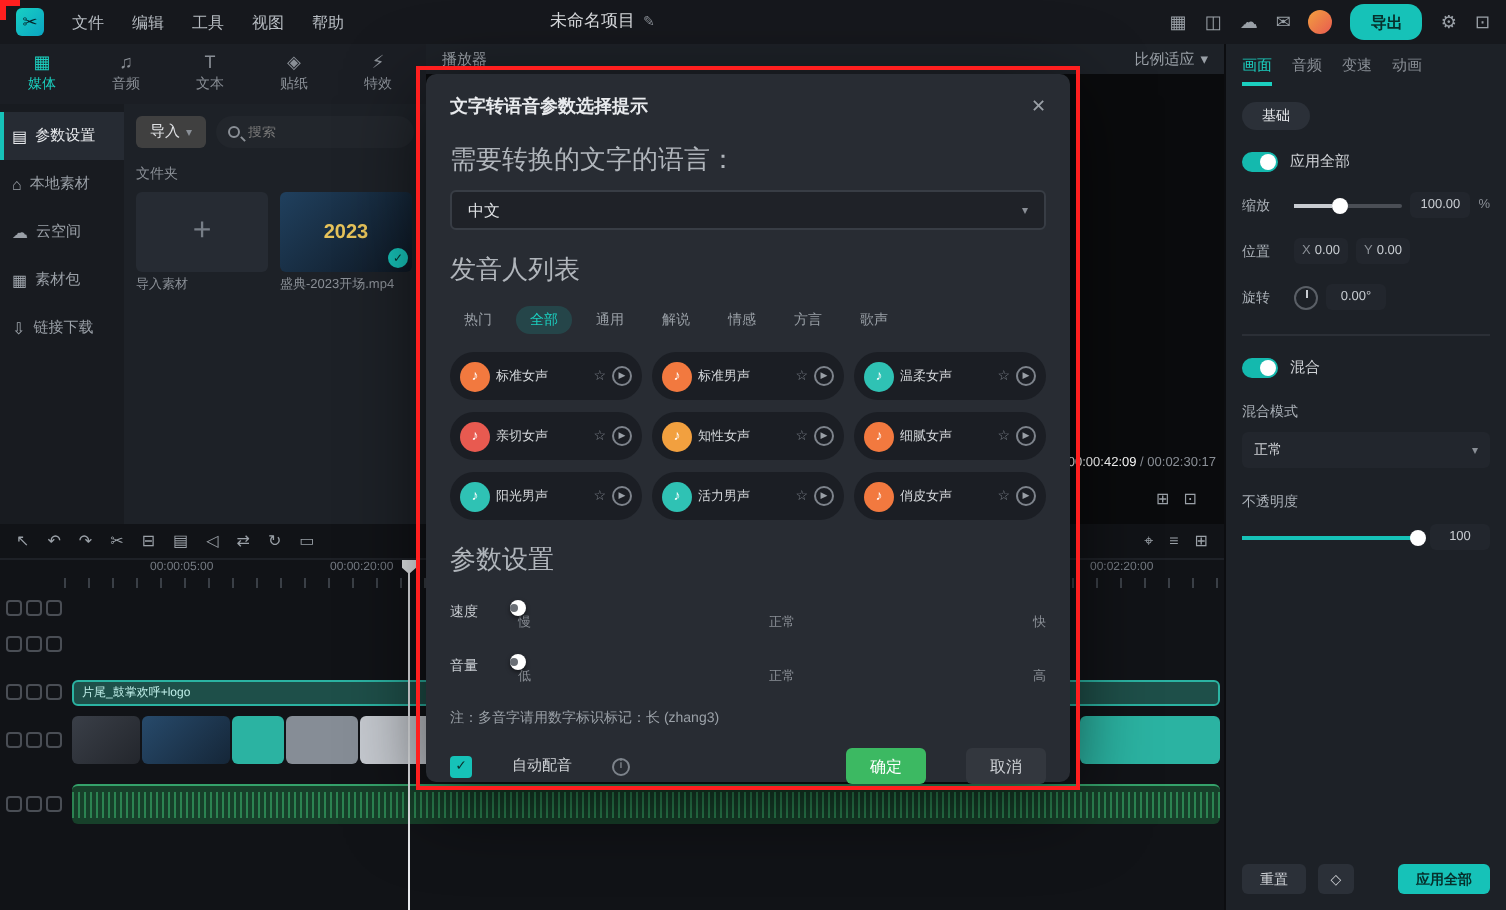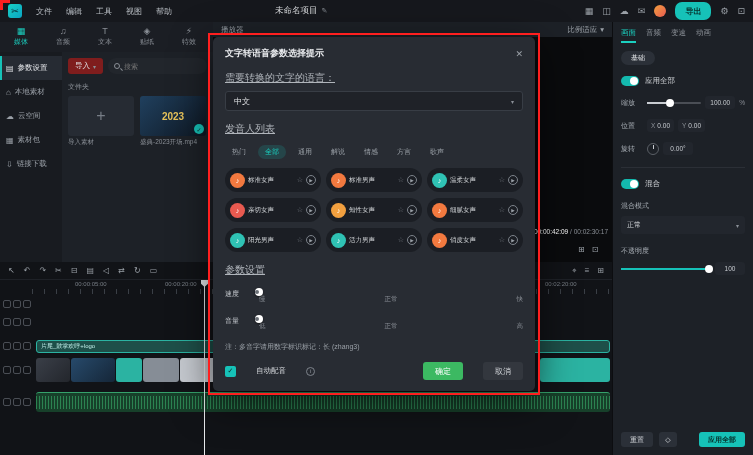--- a/index.html
+++ b/index.html
@@ -27,21 +27,21 @@
 
   
   .rail { position:absolute; left:0; top:52px; width:62px; height:210px; background:#181b20; padding-top:4px; }
   .rail-item { height:24px; display:flex; align-items:center; gap:4px; padding:0 6px; font-size:7.5px; color:#9aa0a7; }
   .rail-item .ric { font-size:8px; }
   .rail-item.active { background:#262b33; color:#e8eaed; box-shadow:inset 2px 0 0 #16c2b8; }
 
   
   .media { position:absolute; left:62px; top:52px; width:151px; height:210px; background:#1d2127; padding:6px; }
   .media-toolbar { display:flex; align-items:center; gap:5px; }
-  .import-btn { height:16px; padding:0 7px; background:#7f1d1d; border-radius:3px; font-size:7.5px; color:#e0e2e5; display:flex; align-items:center; gap:3px; flex:none; }
+  .import-btn { height:16px; padding:0 7px; background:#404040; border-radius:3px; font-size:7.5px; color:#e0e2e5; display:flex; align-items:center; gap:3px; flex:none; }
   .import-btn .chev { font-size:6px; color:#8a8f96; }
   .search { flex:1; height:16px; background:#22262c; border-radius:8px; display:flex; align-items:center; padding:0 6px; gap:4px; }
   .mag { width:6px; height:6px; border:1px solid #8a8f96; border-radius:50%; position:relative; flex:none; }
   .mag::after { content:""; position:absolute; left:5px; top:5px; width:3px; height:1px; background:#8a8f96; transform:rotate(45deg); }
   .search input { background:transparent; border:none; outline:none; color:#c8ccd1; font-size:7px; width:100%; }
   .folder-label { font-size:7px; color:#8a8f96; margin:8px 0 4px; }
   .tiles { display:flex; flex-wrap:wrap; gap:6px; }
   .tile { width:66px; }
   .thumb { width:66px; height:40px; background:#262b33; border-radius:3px; display:flex; align-items:center; justify-content:center; position:relative; overflow:hidden; }
   .thumb.cc { background:linear-gradient(135deg,#2a3040,#161a22); }
@@ -112,21 +112,21 @@
   .audio-clip { position:absolute; left:36px; top:98px; width:574px; height:20px; border-radius:3px; background:#17402a; overflow:hidden; border-top:1px solid #35a26b; }
   .audio-clip .wave { position:absolute; left:0; right:0; top:3px; bottom:3px; background:repeating-linear-gradient(90deg,#2f8f58 0 1px,transparent 1px 3px); opacity:.85; }
   .playhead { position:absolute; left:204px; top:280px; width:1px; height:175px; background:#e8eaed; z-index:30; }
   .playhead::before { content:""; position:absolute; left:-3px; top:0; width:7px; height:7px; background:#e8eaed; clip-path:polygon(0 0,100% 0,100% 55%,50% 100%,0 55%); }
 
   
   .modal { position:absolute; left:213px; top:37px; width:322px; height:354px; background:#282c33; border-radius:5px; z-index:40; box-shadow:0 10px 40px rgba(0,0,0,.65); padding:10px 12px; }
   .m-head { display:flex; align-items:center; }
   .m-title { font-size:9px; font-weight:bold; color:#e8eaed; }
   .m-close { margin-left:auto; color:#9aa0a7; font-size:9px; }
-  .m-label { margin-top:11px; font-size:10px; color:#b0b5bb;text-decoration:underline; }
+  .m-label { margin-top:11px; font-size:13px; color:#b0b5bb; }
   .m-select { margin-top:6px; height:20px; background:#1f2228; border:1px solid #383d45; border-radius:3px; display:flex; align-items:center; padding:0 8px; font-size:8px; color:#e0e2e5; }
   .m-select .chev { margin-left:auto; font-size:6px; color:#8a8f96; }
   .m-tabs { margin-top:9px; display:flex; align-items:center; gap:5px; font-size:7px; color:#9aa0a7; }
   .m-tab { padding:2px 7px; border-radius:8px; }
   .m-tab.active { background:rgba(27,208,192,.16); color:#1bd0c0; }
   .v-grid { margin-top:9px; display:grid; grid-template-columns:repeat(3,1fr); gap:6px 5px; }
   .v-cell { height:24px; background:#1b1e24; border-radius:12px; display:flex; align-items:center; padding:0 5px; gap:3px; }
   .v-ava { width:15px; height:15px; border-radius:50%; display:flex; align-items:center; justify-content:center; font-size:7px; color:#fff; flex:none; }
   .v-name { font-size:6.5px; color:#d5d8db; flex:1; white-space:nowrap; overflow:hidden; }
   .v-star { font-size:7px; color:#7d838b; }

